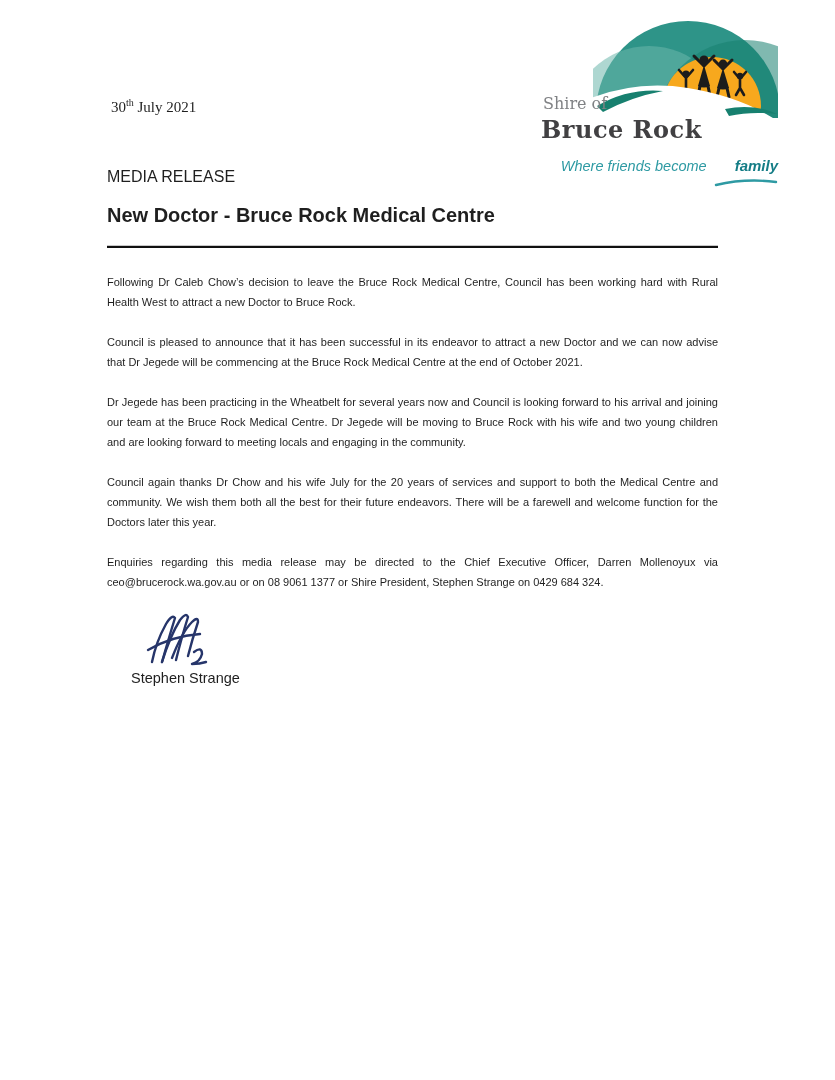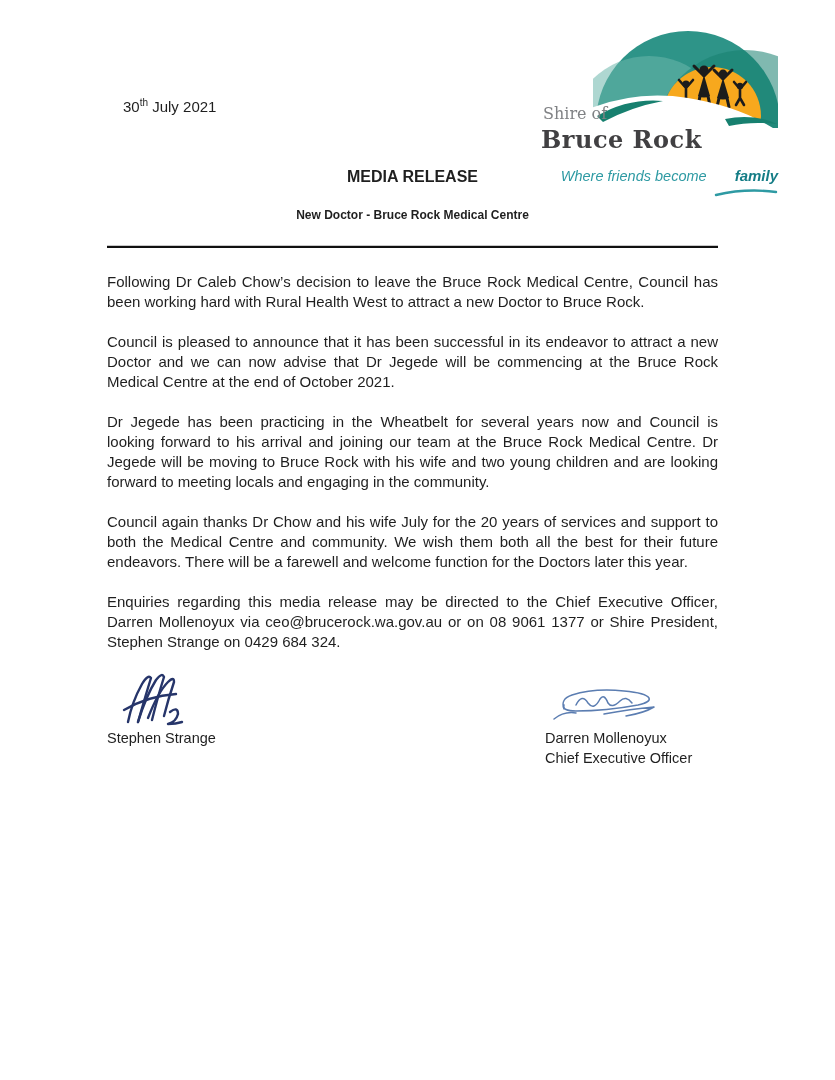--- a/index.html
+++ b/index.html
@@ -6,60 +6,60 @@
   .page{
     position:relative;
     width:835px;height:1080px;
     background:#ffffff;
     font-family:"Liberation Sans",sans-serif;
     color:var(--text,#1f1f1f);
     overflow:hidden;
   }
   .content{padding:0 117px 0 107px;}
   
-  .date{margin:97px 0 0 16px;font-size:15px;line-height:20px;}
+  .date{margin:97px 0 0 4px;font-size:15px;line-height:20px;font-family:Liberation Serif, serif;}
   .date sup{font-size:10px;line-height:0;vertical-align:super;}
   
-  .logo{position:absolute;left:538px;top:20px;width:240px;height:182px;}
+  .logo{position:absolute;left:538px;top:10px;width:240px;height:182px;}
   .logo-art{position:absolute;left:55px;top:8px;width:185px;height:100px;}
   .shire-of{
     position:absolute;left:5px;top:85px;
     font-family:"DejaVu Serif",serif;
     font-size:16px;line-height:18px;color:var(--shire_of,#808285);
   }
   .logo-name{
     position:absolute;left:3px;top:100px;width:237px;
     font-family:"DejaVu Serif",serif;font-weight:700;
     font-size:24px;line-height:40px;letter-spacing:0.5px;
     color:var(--logo_name,#414042);white-space:nowrap;
   }
   .tagline{
     position:absolute;right:0;top:147px;
     font-style:italic;font-size:14.5px;line-height:18px;
     color:var(--tagline,#2e9aa3);white-space:nowrap;
   }
   .tagline .fam{font-weight:700;font-size:15px;color:var(--family,#157d86);margin-left:24px;}
   .fam-swoosh{position:absolute;right:0;top:167px;width:64px;height:10px;}
   
-  .title{margin:50px 0 0;font-size:16px;line-height:20px;font-weight:bold;text-align:center;}
-  .subtitle{margin:18px 0 0;font-size:12px;line-height:20px;font-weight:bold;text-align:center;}
+  .title{margin:50px 0 0;font-size:16px;line-height:20px;font-weight:normal;text-align:left;}
+  .subtitle{margin:18px 0 0;font-size:20px;line-height:20px;font-weight:bold;}
   .rule{
     margin-top:20px;height:3px;
     background:linear-gradient(#c8c8c8 1px,#101010 1px);
   }
   
   .body p{
-    margin:16px 0 20px;font-size:15px;line-height:20px;
+    margin:16px 0 20px;font-size:11px;line-height:20px;
     text-align:justify;color:var(--text,#1f1f1f);
   }
   .body p:first-child{margin-top:24px;}
   
   .sig-row{display:flex;margin-top:4px;}
   .sig-col{display:block;}
-  .sig-col.left{width:438px;}
+  .sig-col.left{width:438px;margin-left:24px;}
   .sig-scrawl{display:block;}
   .sig-scrawl.left{width:90px;height:56px;margin-left:11px;}
   .sig-scrawl.right{width:114px;height:45px;margin-top:11px;margin-left:1px;}
   .sig-name,.sig-title{font-size:14.5px;line-height:20px;}
 </style>
 </head>
 <body>
 
 <div class="page">
 
@@ -122,27 +122,15 @@
           <g fill="none" stroke="var(--sig_left)" stroke-width="2.4" stroke-linecap="round" stroke-linejoin="round">
             <path d="M10 50 Q14 30 24 12 Q30 2 33 6 Q28 22 20 50"></path>
             <path d="M20 50 Q28 24 38 8 Q44 0 46 5 Q40 24 34 48"></path>
             <path d="M30 46 Q40 20 50 10 Q56 4 56 10 Q50 28 46 44"></path>
             <path d="M6 38 Q30 24 58 22"></path>
             <path d="M52 40 Q60 34 60 42 Q58 50 50 52 Q58 52 64 50"></path>
           </g>
         </svg>
         <div class="sig-name">Stephen Strange</div>
       </div>
-      <div class="sig-col right">
-        <svg class="sig-scrawl right" viewBox="0 0 114 45" aria-hidden="true">
-          <g fill="none" stroke="var(--sig_right)" stroke-width="1.5" stroke-linecap="round" stroke-linejoin="round">
-            <path d="M18 26 Q14 16 26 12 Q48 5 78 8 Q100 10 103 15 Q105 19 92 22 Q60 28 30 28 Q16 28 18 22"></path>
-            <path d="M30 22 Q36 10 42 20 Q48 28 54 16 Q58 10 62 20 Q66 26 74 18 Q80 12 86 20"></path>
-            <path d="M8 36 Q18 28 30 30"></path>
-            <path d="M58 31 Q85 26 108 24 Q98 30 80 33"></path>
-          </g>
-        </svg>
-        <div class="sig-name">Darren Mollenoyux</div>
-        <div class="sig-title">Chief Executive Officer</div>
-      </div>
     </div>
   </div>
 </div>
 
 </body></html>

